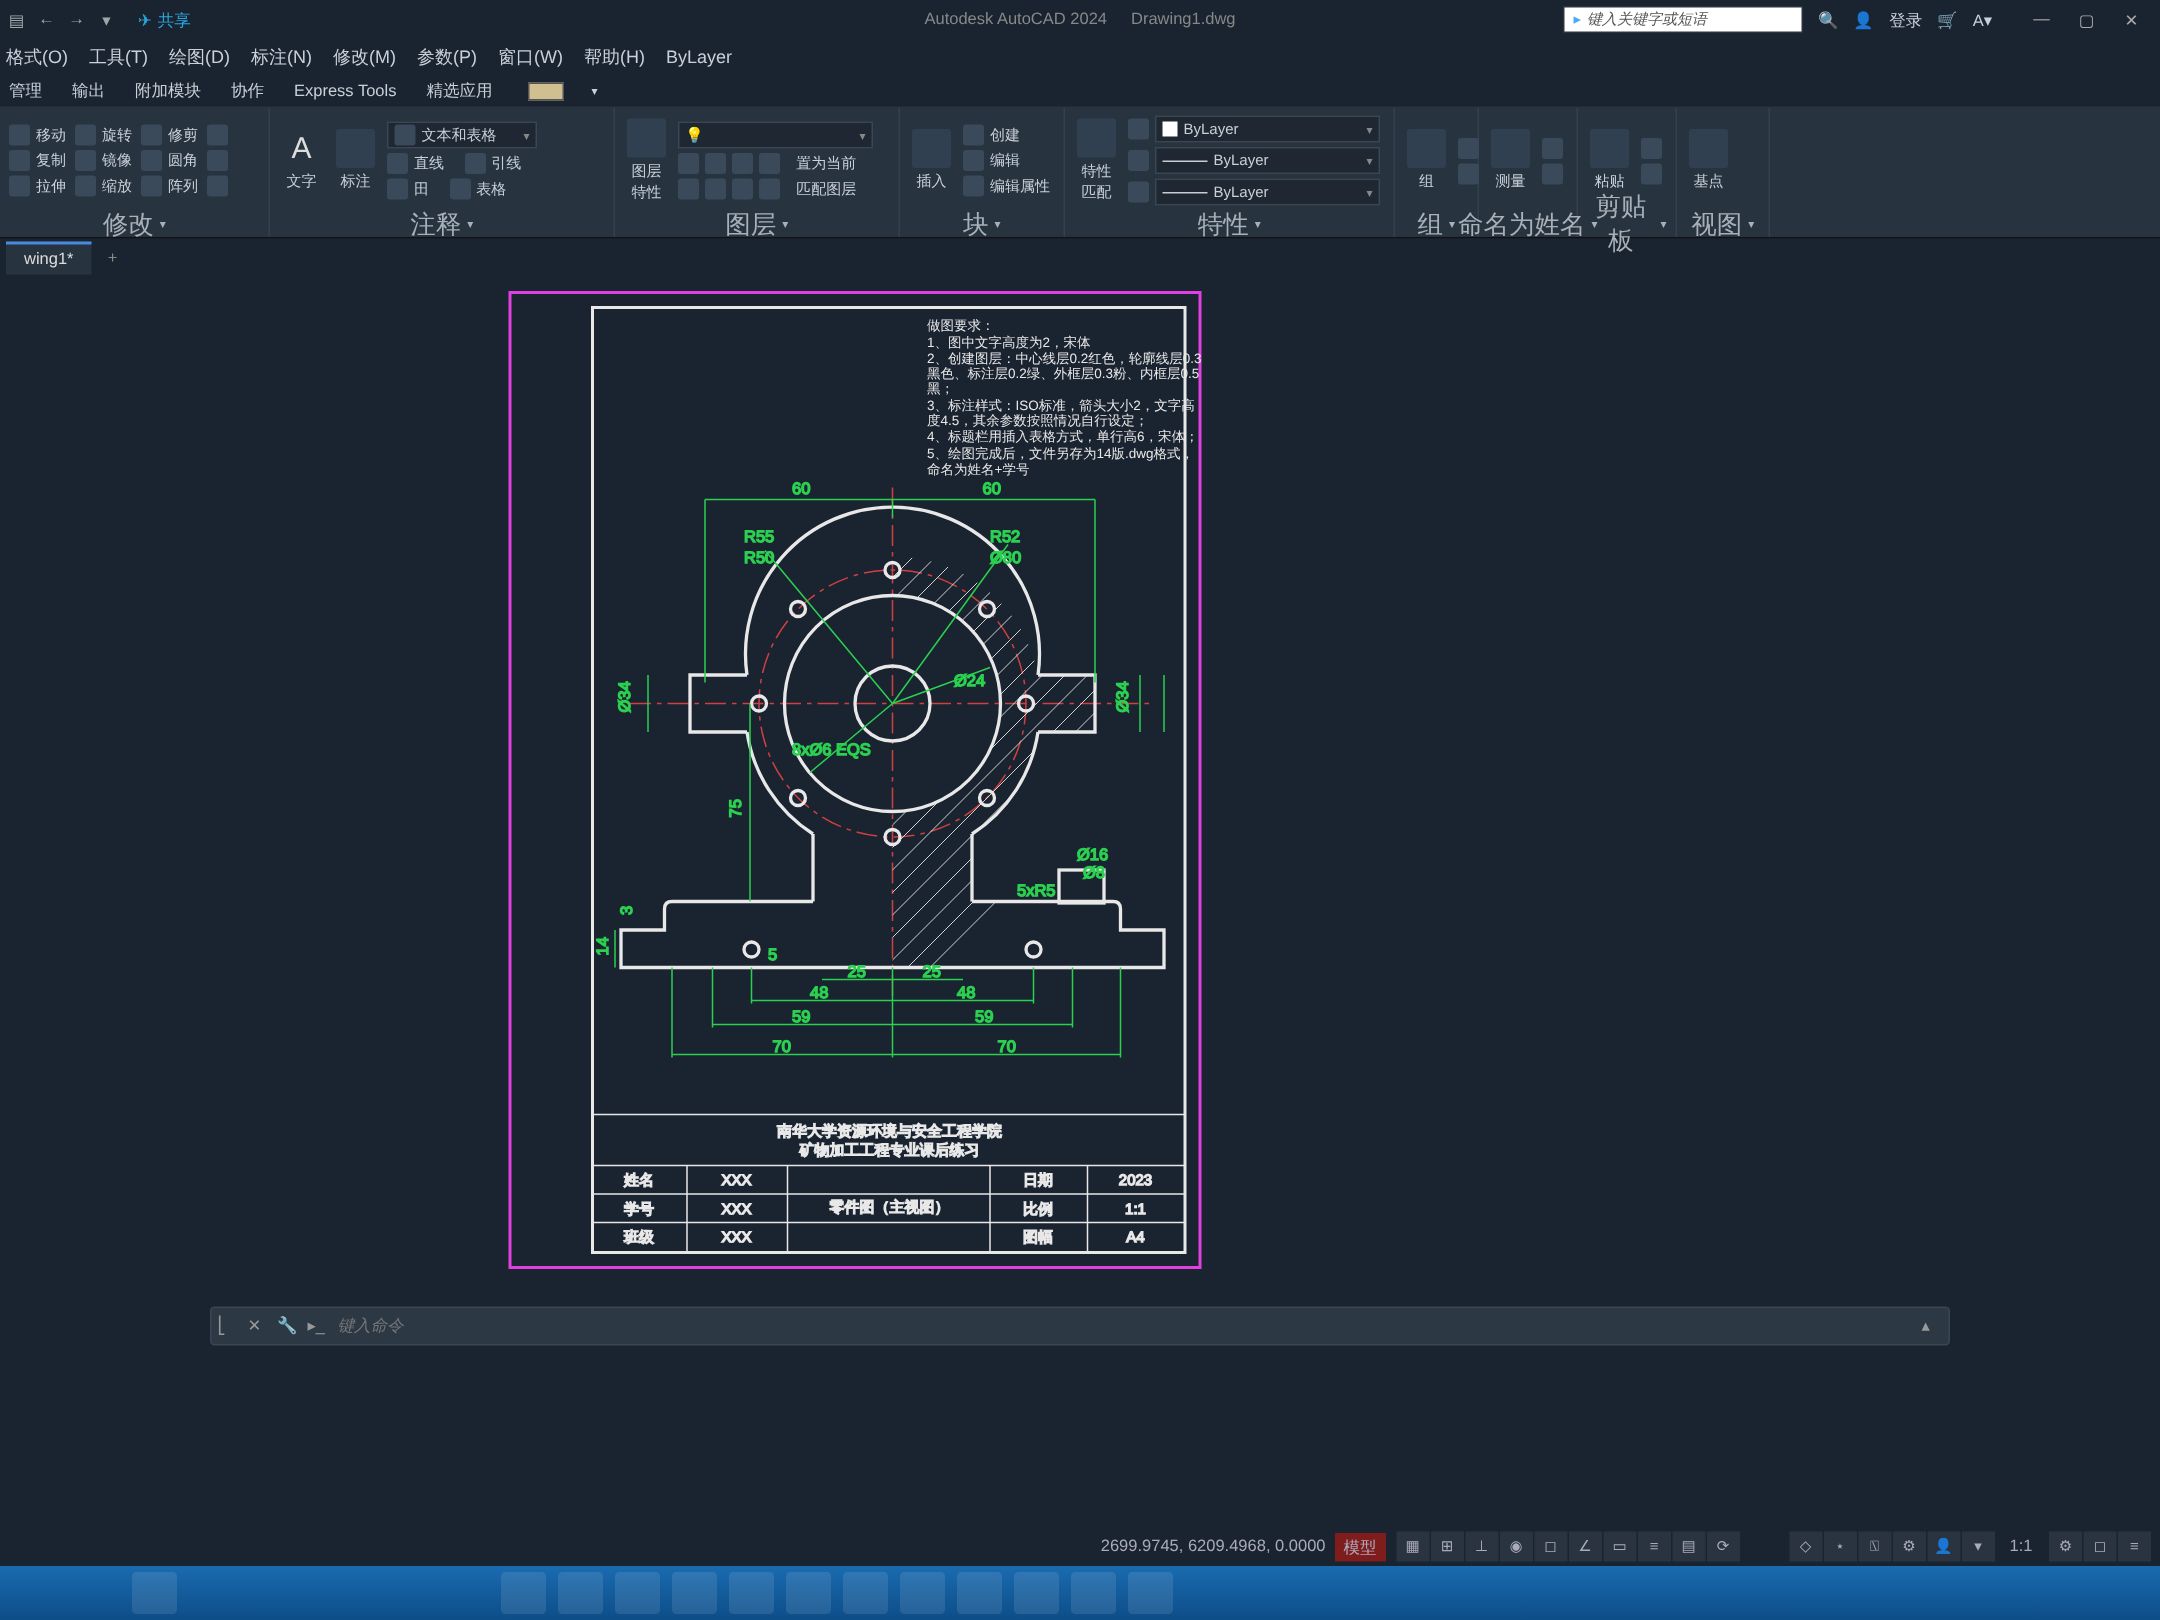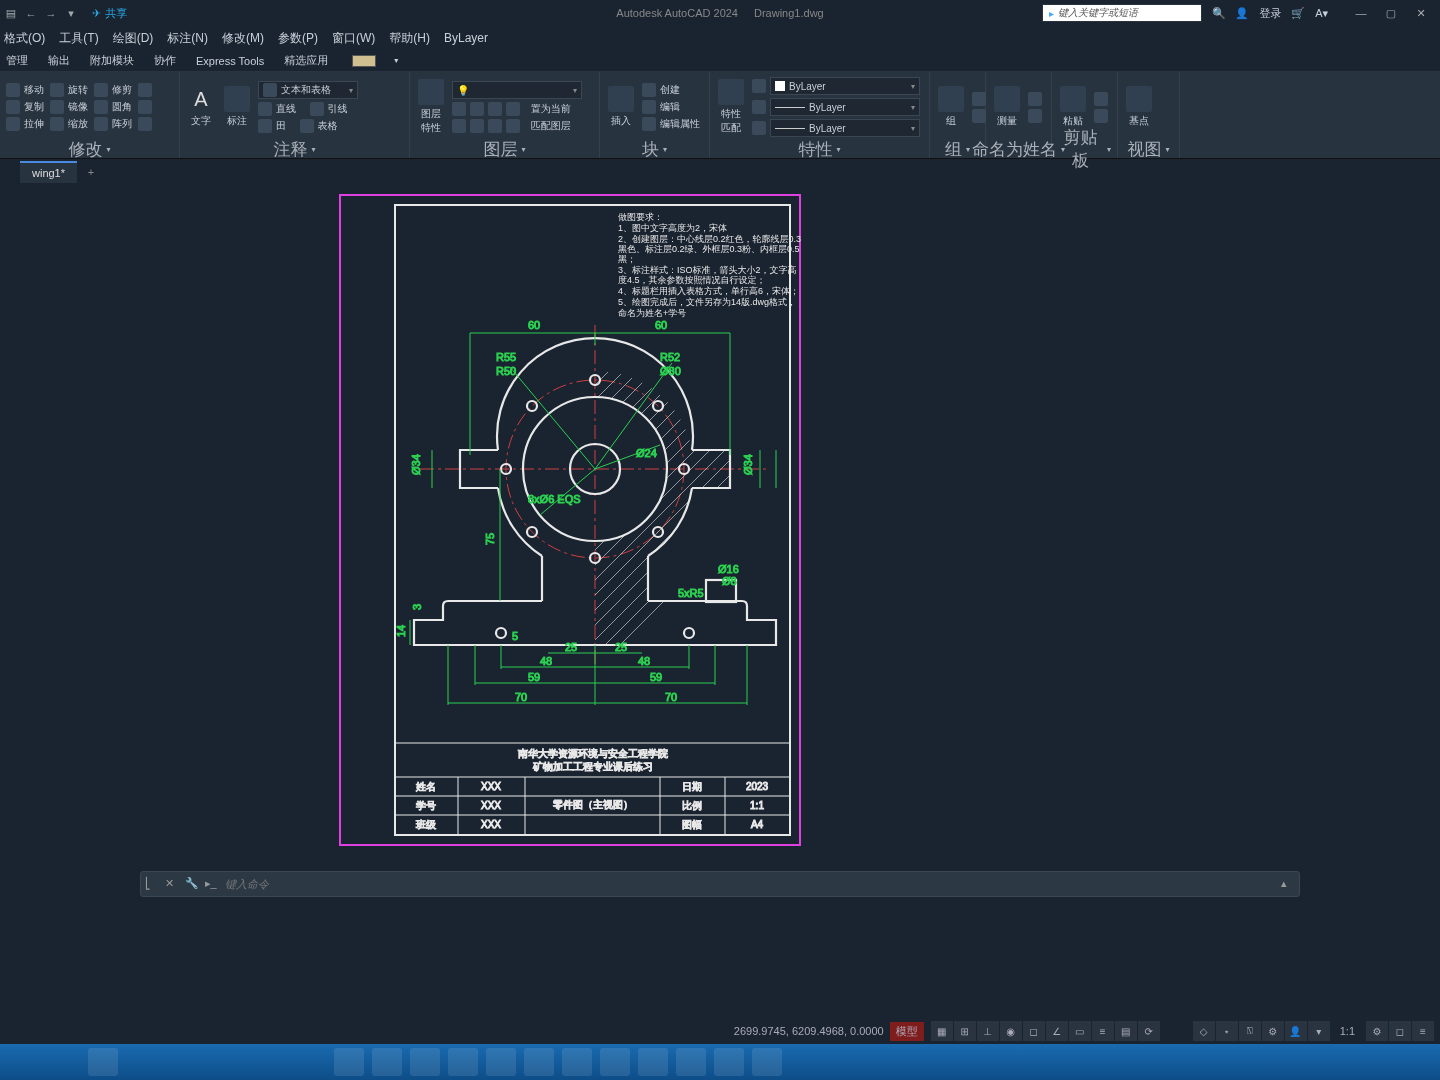--- a/index.html
+++ b/index.html
@@ -24,21 +24,21 @@
 .panel .plabel{height:18px;font-size:17px;color:#a8b0b8;text-align:center;display:flex;align-items:center;justify-content:center;gap:4px}
 .panel .plabel::after{content:"▾";font-size:8px}
 .bigbtn{display:flex;flex-direction:column;align-items:center;gap:2px;padding:2px 2px;font-size:10px}
 .bigbtn .bi{width:26px;height:26px;background:#314050;border-radius:2px}
 .smallrow{display:flex;flex-direction:column;gap:3px}
 .smallrow .sr{display:flex;align-items:center;gap:4px;font-size:10px;white-space:nowrap}
 .smallrow .sr .si{width:14px;height:14px;background:#3a4a5a;border-radius:2px}
 .combo{height:18px;background:#1e2732;border:1px solid #3a4652;display:flex;align-items:center;padding:0 4px;font-size:10px;min-width:100px}
 .combo.wide{min-width:150px}
 .combo::after{content:"▾";margin-left:auto;font-size:8px;color:#888}
-.filetabs{height:26px;background:#1a2330;display:flex;align-items:center;padding:0 20px;gap:2px}
+.filetabs{height:26px;background:#1a2330;display:flex;align-items:center;padding:0 4px;gap:2px}
 .filetabs .ftab{height:22px;background:#283340;padding:0 12px;font-size:11px;color:#ddd;display:flex;align-items:center;border-top:2px solid #4a8ae0}
 .filetabs .plus{width:24px;text-align:center;color:#888}
 .canvas{position:relative;height:682px;background:#1a2330}
 .canvas svg{position:absolute;top:0;left:0}
 .cmdbar{height:26px;background:#2c3844;display:flex;align-items:center;padding:0 4px;gap:6px;margin:4px 140px 0 140px;border-radius:3px;border:1px solid #3a4652}
 .cmdbar .ci{width:14px;height:14px;color:#999}
 .cmdbar input{flex:1;background:transparent;border:none;color:#888;font-style:italic;font-size:11px;outline:none}
 .statusbar{position:absolute;bottom:36px;left:0;right:0;height:26px;background:#1a2330;display:flex;align-items:center;padding:0 6px;gap:6px;font-size:11px;color:#aab}
 .statusbar .coords{margin-left:auto}
 .statusbar .sbtns{display:flex;gap:0}

